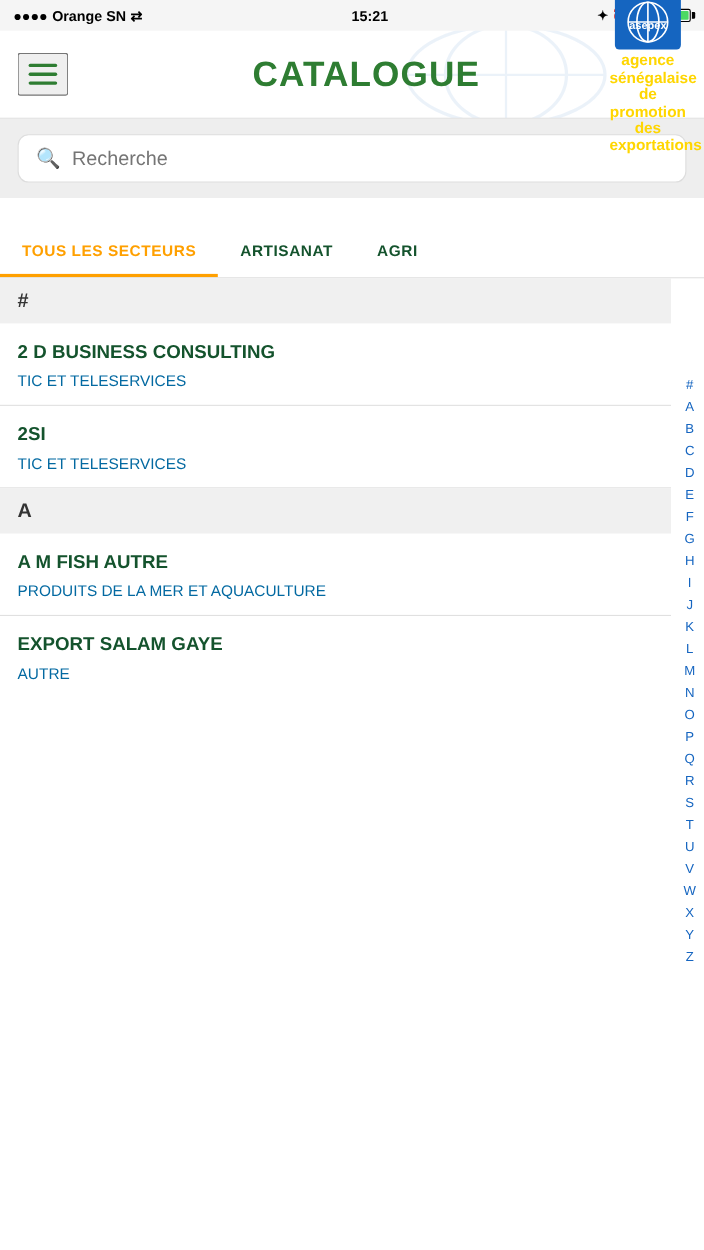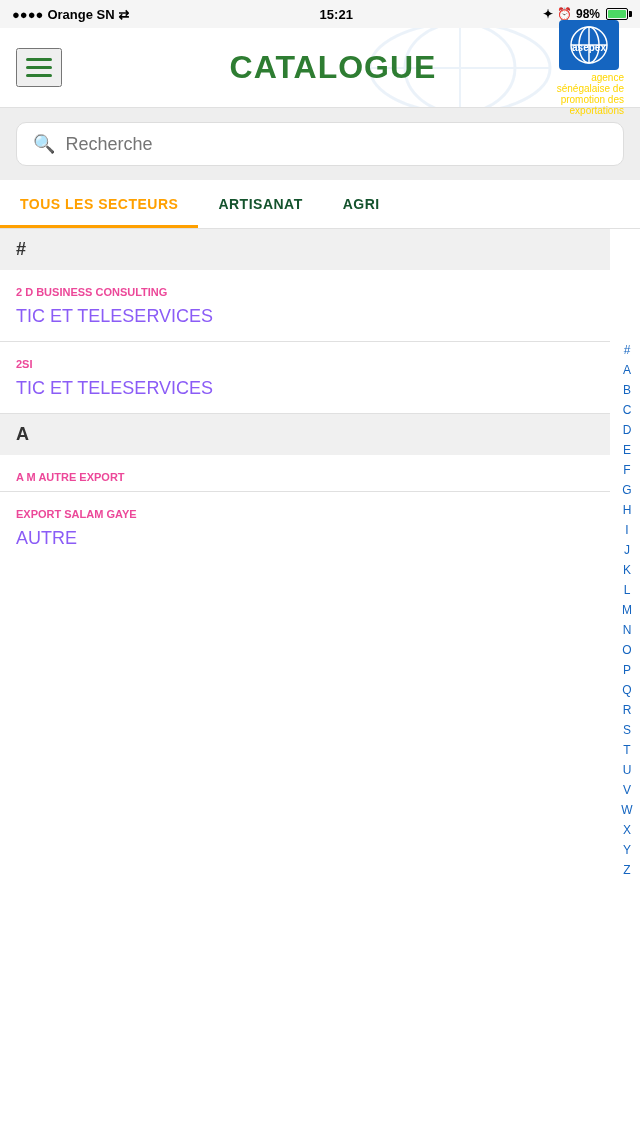--- a/index.html
+++ b/index.html
@@ -122,25 +122,25 @@
       align-items: center;
       justify-content: center;
       position: relative;
       overflow: hidden;
     }
     .logo-globe {
       width: 40px;
       height: 40px;
     }
     .logo-text {
-      font-size: 10px;
+      font-size: 14px;
       color: #ffd600;
-      font-weight: 400;
+      font-weight: 700;
       margin-top: 2px;
-      text-align: right;
+      text-align: center;
       max-width: 70px;
       line-height: 1.1;
     }
 
     
     .search-container {
       background: #eeeeee;
       padding: 14px 16px;
     }
     .search-input-wrapper {
@@ -165,20 +165,21 @@
       width: 100%;
     }
 
     
     .tabs-container {
       display: flex;
       overflow-x: auto;
       background: #fff;
       border-bottom: 1px solid #e0e0e0;
       scrollbar-width: none;
+      margin-top: 24px;
     }
     .tabs-container::-webkit-scrollbar { display: none; }
     .tab-item {
       padding: 16px 20px;
       font-size: 14px;
       font-weight: 700;
       white-space: nowrap;
       cursor: pointer;
       color: #14532d;
       position: relative;
@@ -219,28 +220,28 @@
     }
 
     
     .list-item {
       padding: 16px 16px 0 16px;
       border-bottom: 1px solid #e0e0e0;
       cursor: pointer;
     }
     .list-item:last-child { border-bottom: none; }
     .item-name {
-      font-size: 11px;
+      font-size: 17px;
       font-weight: 600;
-      color: #ec4899;
+      color: #14532d;
       margin-bottom: 8px;
     }
     .item-category {
-      font-size: 18px;
-      color: #8b5cf6;
+      font-size: 14px;
+      color: #0369a1;
       margin-bottom: 14px;
     }
 
     
     .alphabet-index {
       position: fixed;
       right: 0;
       top: 340px;
       width: 26px;
       display: flex;
@@ -344,21 +345,22 @@
     <div class="list-item">
       <div class="item-name">2SI</div>
       <div class="item-category">TIC ET TELESERVICES</div>
     </div>
 
     <div class="section-header">
       <span>A</span>
     </div>
 
     <div class="list-item">
-      <div class="item-name">A M AUTRE EXPORT</div>
+      <div class="item-name">A M FISH AUTRE</div>
+      <div class="item-category">PRODUITS DE LA MER ET AQUACULTURE</div>
     </div>
 
     <div class="list-item">
       <div class="item-name">EXPORT SALAM GAYE</div>
       <div class="item-category">AUTRE</div>
     </div>
 
   </div>
 
   <div class="alphabet-index">

